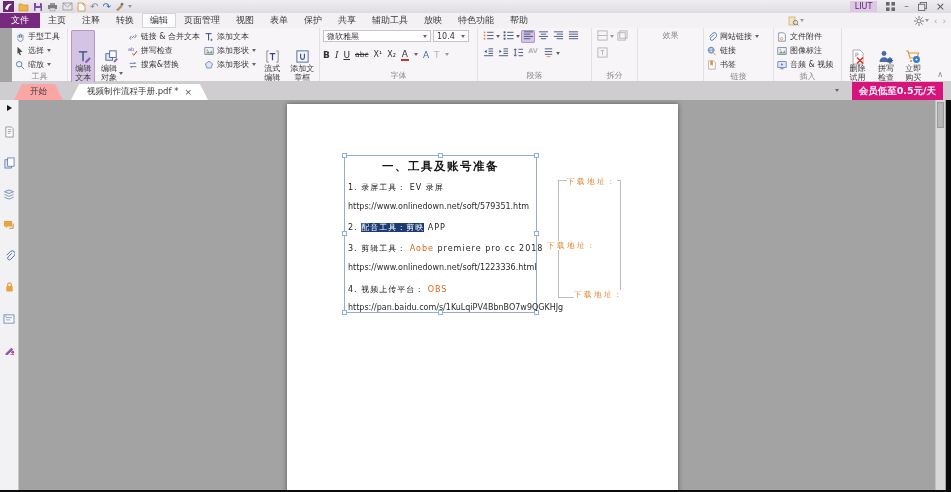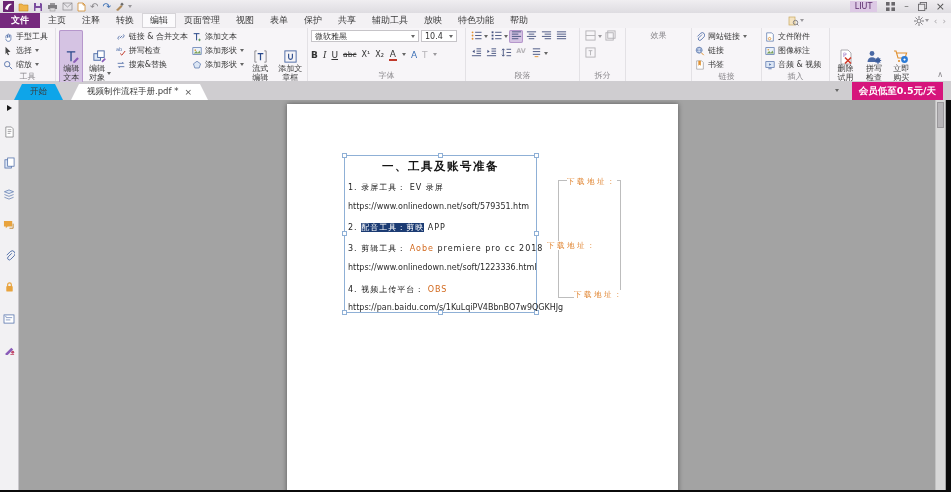--- a/index.html
+++ b/index.html
@@ -10,30 +10,30 @@
   .titlebar { height:13px; background:linear-gradient(#f0eef1,#dedce1); display:flex; align-items:center; padding:0 3px; position:relative; }
   .qat { display:flex; align-items:center; gap:4px; }
   .qat .qi { display:inline-flex; align-items:center; }
   .win-title { position:absolute; left:345px; top:1px; font-size:8px; color:#5a5a5a; white-space:nowrap; }
   .tb-right { margin-left:auto; display:flex; align-items:center; gap:9px; padding-right:3px; }
   .user-chip { background:#ddc9e5; color:#5a2a6a; font-size:8px; padding:0 5px; height:11px; line-height:11px; }
   .wc { color:#555; font-size:9px; line-height:9px; display:inline-flex; align-items:center; }
 
   
   .menubar { height:15px; background:#f3f1f4; display:flex; align-items:stretch; font-size:9px; color:#3a3a3a; }
-  .file-tab { background:#76297e; color:#fff; font-weight:bold; padding:0 11px; display:flex; align-items:center; }
+  .file-tab { background:#76297e; color:#fff; font-weight:normal; padding:0 11px; display:flex; align-items:center; }
   .mtab { padding:0 8px; display:flex; align-items:center; white-space:nowrap; }
   .mtab.active { background:#fbfafc; box-shadow:inset 0 0 0 1px #d6d4d8; }
   .menu-right { margin-left:auto; display:flex; align-items:center; gap:5px; padding-right:5px; }
   .searchbox { display:flex; align-items:flex-end; width:100px; height:11px; background:#fff; border:1px solid #c6c4c8;margin-top:48px; }
   .searchbox input { border:none; outline:none; flex:1; font-size:8px; padding:0 3px; color:#333; min-width:0; background:transparent; font-family:inherit; }
   .gray { color:#a9a7ab; }
 
   
-  .ribbon { height:54px; background:#f7f5f8; border-bottom:1px solid #cfcdd1; display:flex; position:relative; }
+  .ribbon { height:54px; background:#f7f5f8; border-bottom:1px solid #cfcdd1; display:flex; position:relative;margin-left:12px; }
   .group { display:flex; flex-direction:column; border-right:1px solid #e3e1e5; padding:2px 3px 0 3px; flex:none; }
   .gbody { flex:1; display:flex; align-items:flex-start; gap:4px; }
   .glabel { height:11px; line-height:11px; text-align:center; font-size:8px; color:#8a888c; }
   .col { display:flex; flex-direction:column; gap:1px; }
   .sbtn { display:flex; align-items:center; gap:3px; font-size:8px; height:13px; color:#3a3a3a; white-space:nowrap; cursor:default; }
   .bbtn { display:flex; flex-direction:column; align-items:center; font-size:8px; line-height:1.1; text-align:center; color:#3a3a3a; padding:18px 1px; border-radius:2px; }
   .bbtn .bic { height:17px; display:flex; align-items:center; }
   .bbtn.hl { background:#d5c3e3; box-shadow:inset 0 0 0 1px #b697cc; }
   .bbl { width:30px; }
   .dis { color:#b6b4b8 !important; }
@@ -47,21 +47,21 @@
   .fcolor .bar { width:8px; height:2px; background:#c0392b; margin-top:0px; }
   .pbtn { width:14px; height:13px; display:flex; align-items:flex-start; justify-content:center; border-radius:2px; }
   .pbtn.hl { background:#d5c3e3; box-shadow:inset 0 0 0 1px #b697cc; }
   .prow { display:flex; gap:1px; align-items:center; }
   .lic-label { background:#76297e; color:#fff; font-size:8px; font-weight:bold; text-align:center; height:12px; line-height:12px; margin:0 -3px; }
   .collapse-caret { position:absolute; right:8px; bottom:2px; font-size:8px; color:#8a888c; }
 
   
   .tabbar { height:18px; background:#cfcdd0; position:relative; display:flex; align-items:flex-end; }
   .dtab { height:16px; display:flex; align-items:center; gap:6px; padding:0 16px; font-size:8.5px; color:#3a3a3a; clip-path:polygon(8px 0, calc(100% - 8px) 0, 100% 100%, 0 100%); white-space:nowrap; }
-  .dtab.idle { background:#0ea5e9; margin-left:14px; }
+  .dtab.idle { background:#fca5a5; margin-left:14px; }
   .dtab.active { background:#fff; margin-left:8px; }
   .closex { font-size:9px; color:#555; }
   .promo { position:absolute; right:8px; top:0; height:18px; background:#d6147c; color:#fff; font-weight:bold; font-size:9.5px; display:flex; align-items:center; padding:0 7px; }
   .promo-caret { position:absolute; right:112px; top:7px; }
 
   
   .main { position:absolute; top:100px; left:0; right:0; bottom:0; display:flex; }
   .sidepanel { width:19px; background:#f2f1f3; border-right:1px solid #c9c7cb; display:flex; flex-direction:column; align-items:center; padding-top:5px; gap:12px; flex:none; }
   .tri-r { width:0; height:0; border-top:3.5px solid transparent; border-bottom:3.5px solid transparent; border-left:5px solid #1a1a1a; }
   .canvas { flex:1; position:relative; background:#a3a3a3; overflow:hidden; }

